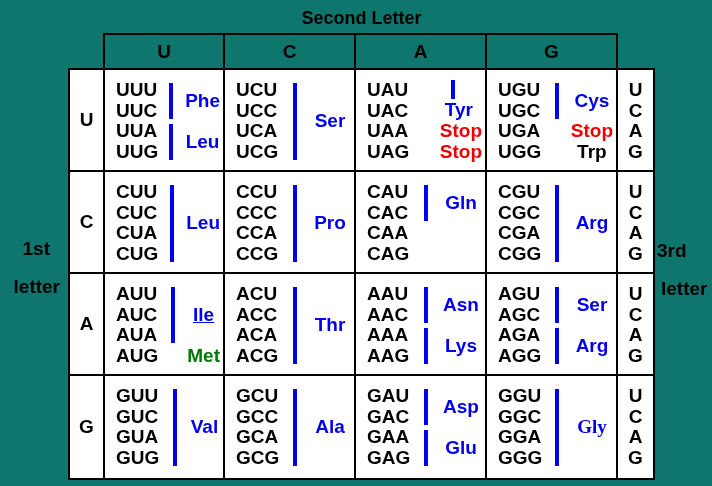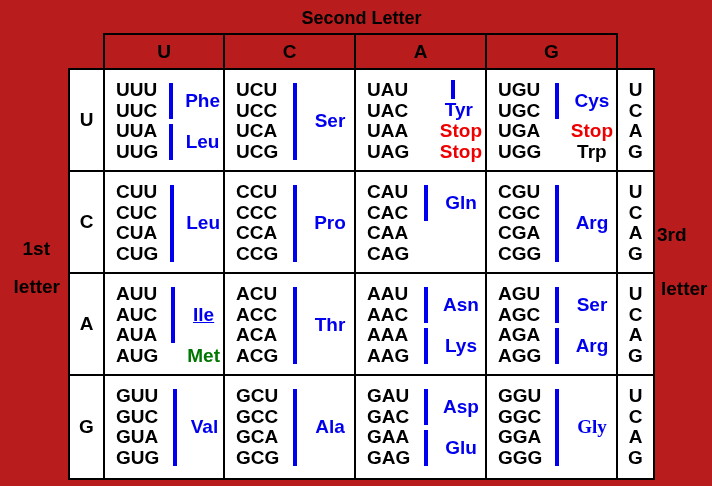--- a/index.html
+++ b/index.html
@@ -5,21 +5,21 @@
   * { margin:0; padding:0; box-sizing:border-box; }
   html,body { background:#fff; }
   body {
     width:712px; height:486px;
     font-family:"Liberation Sans", sans-serif;
     font-weight:bold;
     position:relative;
     color:#000;
     overflow:hidden;
   }
-  .stage { position:absolute; left:0; top:0; width:712px; height:486px; background:#b91c1c; }
+  .stage { position:absolute; left:0; top:0; width:712px; height:486px; background:#0f766e; }
 
   .title {
     position:absolute; left:68px; top:9px; width:587px;
     text-align:center; font-size:18px; line-height:18px; color:#000;
   }
 
   
   .hrow {
     position:absolute; left:103px; top:33px; width:515px; height:35px;
     border:2px solid #000; border-bottom:none;
@@ -58,21 +58,21 @@
     flex:1; display:flex; align-items:center; justify-content:center;
     font-size:19px; white-space:nowrap;padding-left:12px;
   }
 
   .third-cell { padding-top:10px; text-align:center; font-size:19px; }
   .tletter { height:20.5px; line-height:20.5px; }
 
   .side-label { position:absolute; font-size:19px; line-height:19px; white-space:nowrap; }
   .lbl-left-top    { left:0;  top:239; width:50px; text-align:right; }
   .lbl-left-bottom { left:0;  top:277; width:60px; text-align:right; }
-  .lbl-right-top   { left:657px; top:225px; }
+  .lbl-right-top   { left:657px; top:241px; }
   .lbl-right-bottom{ left:661px; top:279px; }
   .lbl-left-top { top:239px; } .lbl-left-bottom { top:277px; }
 </style>
 </head>
 <body>
 
 <div class="stage">
   <div class="title">Second Letter</div>
 
   <div class="hrow">

